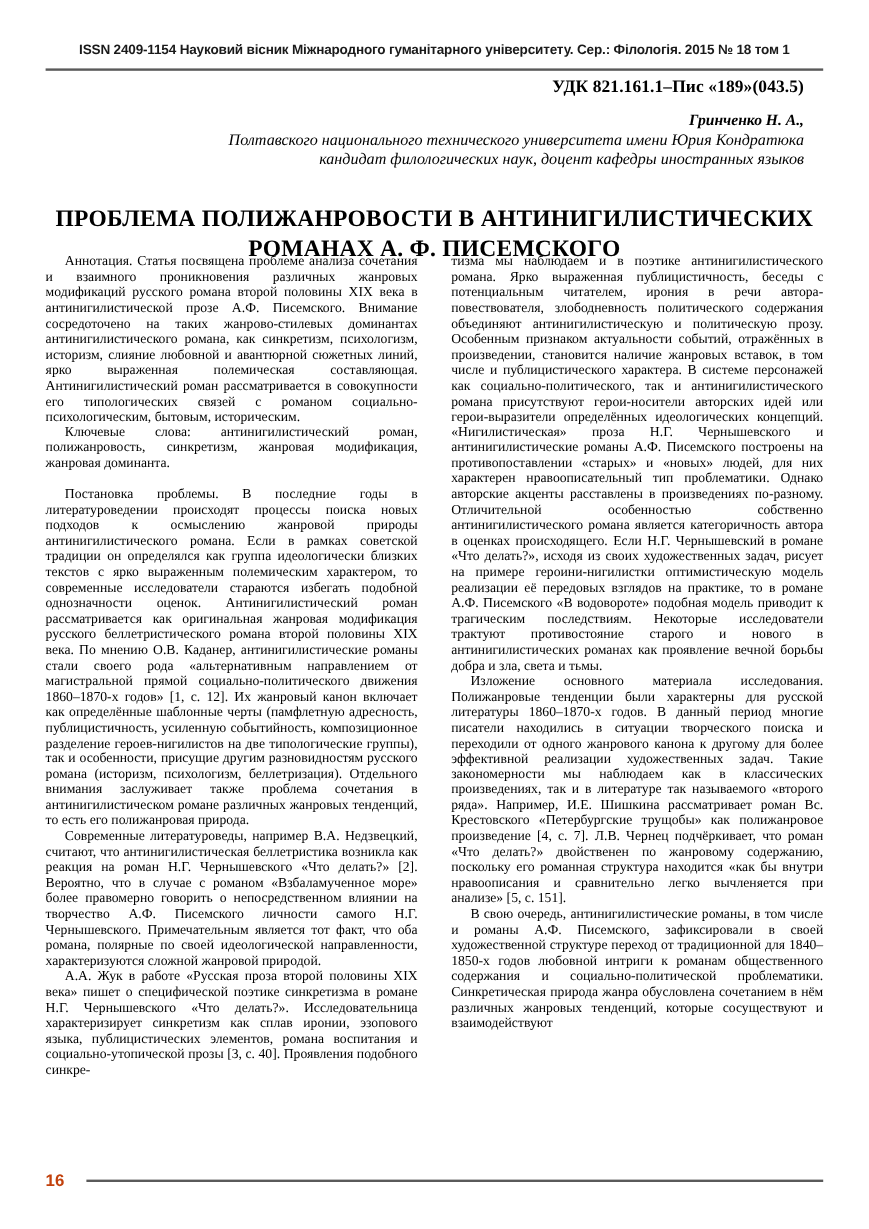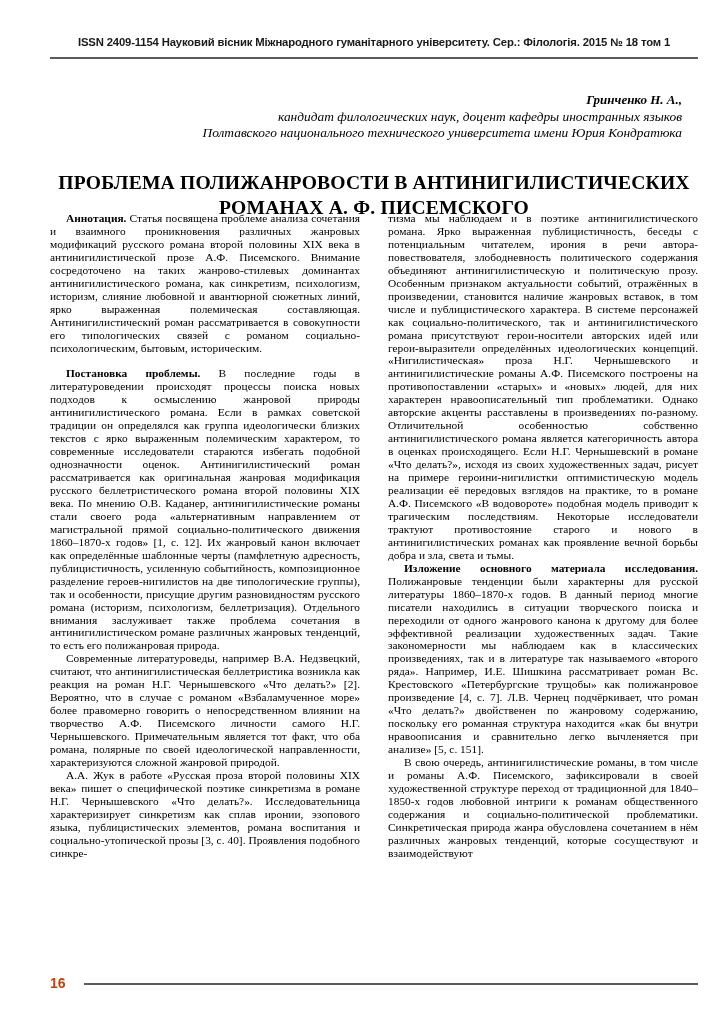--- a/index.html
+++ b/index.html
@@ -12,21 +12,21 @@
     width: 724px;
     height: 1024px;
     position: relative;
     font-family: "Liberation Serif", "DejaVu Serif", serif;
     color: #000000;
     overflow: hidden;
   }
 
   .page {
     position: absolute;
-    left: 12px;
+    left: 0;
     top: 0;
     width: 708px;
     height: 1024px;
     box-sizing: border-box;
   }
 
   
   .running-head {
     position: absolute;
     left: 38px;
@@ -116,21 +116,21 @@
   }
   .col-left  { left: 0; }
   .col-right { left: 338px; }
 
   .col p {
     margin: 0;
     text-indent: 16px;
   }
   .col p.noindent { text-indent: 0; }
   .col p .lead {
-    font-weight: bold;
+    font-weight: normal;
   }
   .gap {
     height: 12.95px;
   }
 
   
   .folio {
     position: absolute;
     left: 38px;
     top: 975px;
@@ -149,38 +149,40 @@
   }
 </style>
 </head>
 <body>
 
 <div class="page">
 
   <div class="running-head">ISSN 2409-1154 Науковий вісник Міжнародного гуманітарного університету. Сер.: Філологія. 2015 № 18 том 1</div>
   <div class="rule-top"></div>
 
+  <div class="udk">УДК 821.161.1–Пис «189»(043.5)</div>
 
   <div class="byline">
     <span class="author">Гринченко Н. А.,</span>
+    <span class="aff">Полтавского национального технического университета имени Юрия Кондратюка</span>
     <span class="aff">кандидат филологических наук, доцент кафедры иностранных языков</span>
-    <span class="aff">Полтавского национального технического университета имени Юрия Кондратюка</span>
   </div>
 
   <h1 class="doc-title">
     <span class="ln">ПРОБЛЕМА ПОЛИЖАНРОВОСТИ В АНТИНИГИЛИСТИЧЕСКИХ</span>
     <span class="ln">РОМАНАХ А. Ф. ПИСЕМСКОГО</span>
   </h1>
 
   <div class="columns">
 
     <div class="col col-left">
 
       <p><span class="lead">Аннотация.</span><span> Статья посвящена проблеме анализа сочетания и взаимного проникновения различных жанровых модификаций русского романа второй половины XIX века в антинигилистической прозе А.Ф. Писемского. Внимание сосредоточено на таких жанрово-стилевых доминантах антинигилистического романа, как синкретизм, психологизм, историзм, слияние любовной и авантюрной сюжетных линий, ярко выраженная полемическая составляющая. Антинигилистический роман рассматривается в совокупности его типологических связей с романом социально-психологическим, бытовым, историческим.</span></p>
 
+      <p><span class="lead">Ключевые слова:</span><span> антинигилистический роман, полижанровость, синкретизм, жанровая модификация, жанровая доминанта.</span></p>
 
       <div class="gap"></div>
 
       <p><span class="lead">Постановка проблемы.</span><span> В последние годы в литературоведении происходят процессы поиска новых подходов к осмыслению жанровой природы антинигилистического романа. Если в рамках советской традиции он определялся как группа идеологически близких текстов с ярко выраженным полемическим характером, то современные исследователи стараются избегать подобной однозначности оценок. Антинигилистический роман рассматривается как оригинальная жанровая модификация русского беллетристического романа второй половины XIX века. По мнению О.В. Каданер, антинигилистические романы стали своего рода «альтернативным направлением от магистральной прямой социально-политического движения 1860–1870-х годов» [1, с. 12]. Их жанровый канон включает как определённые шаблонные черты (памфлетную адресность, публицистичность, усиленную событийность, композиционное разделение героев-нигилистов на две типологические группы), так и особенности, присущие другим разновидностям русского романа (историзм, психологизм, беллетризация). Отдельного внимания заслуживает также проблема сочетания в антинигилистическом романе различных жанровых тенденций, то есть его полижанровая природа.</span></p>
 
       <p>Современные литературоведы, например В.А. Недзвецкий, считают, что антинигилистическая беллетристика возникла как реакция на роман Н.Г. Чернышевского «Что делать?» [2]. Вероятно, что в случае с романом «Взбаламученное море» более правомерно говорить о непосредственном влиянии на творчество А.Ф. Писемского личности самого Н.Г. Чернышевского. Примечательным является тот факт, что оба романа, полярные по своей идеологической направленности, характеризуются сложной жанровой природой.</p>
 
       <p>А.А. Жук в работе «Русская проза второй половины XIX века» пишет о специфической поэтике синкретизма в романе Н.Г. Чернышевского «Что делать?». Исследовательница характеризирует синкретизм как сплав иронии, эзопового языка, публицистических элементов, романа воспитания и социально-утопической прозы [3, с. 40]. Проявления подобного синкре-</p>
 
     </div>

